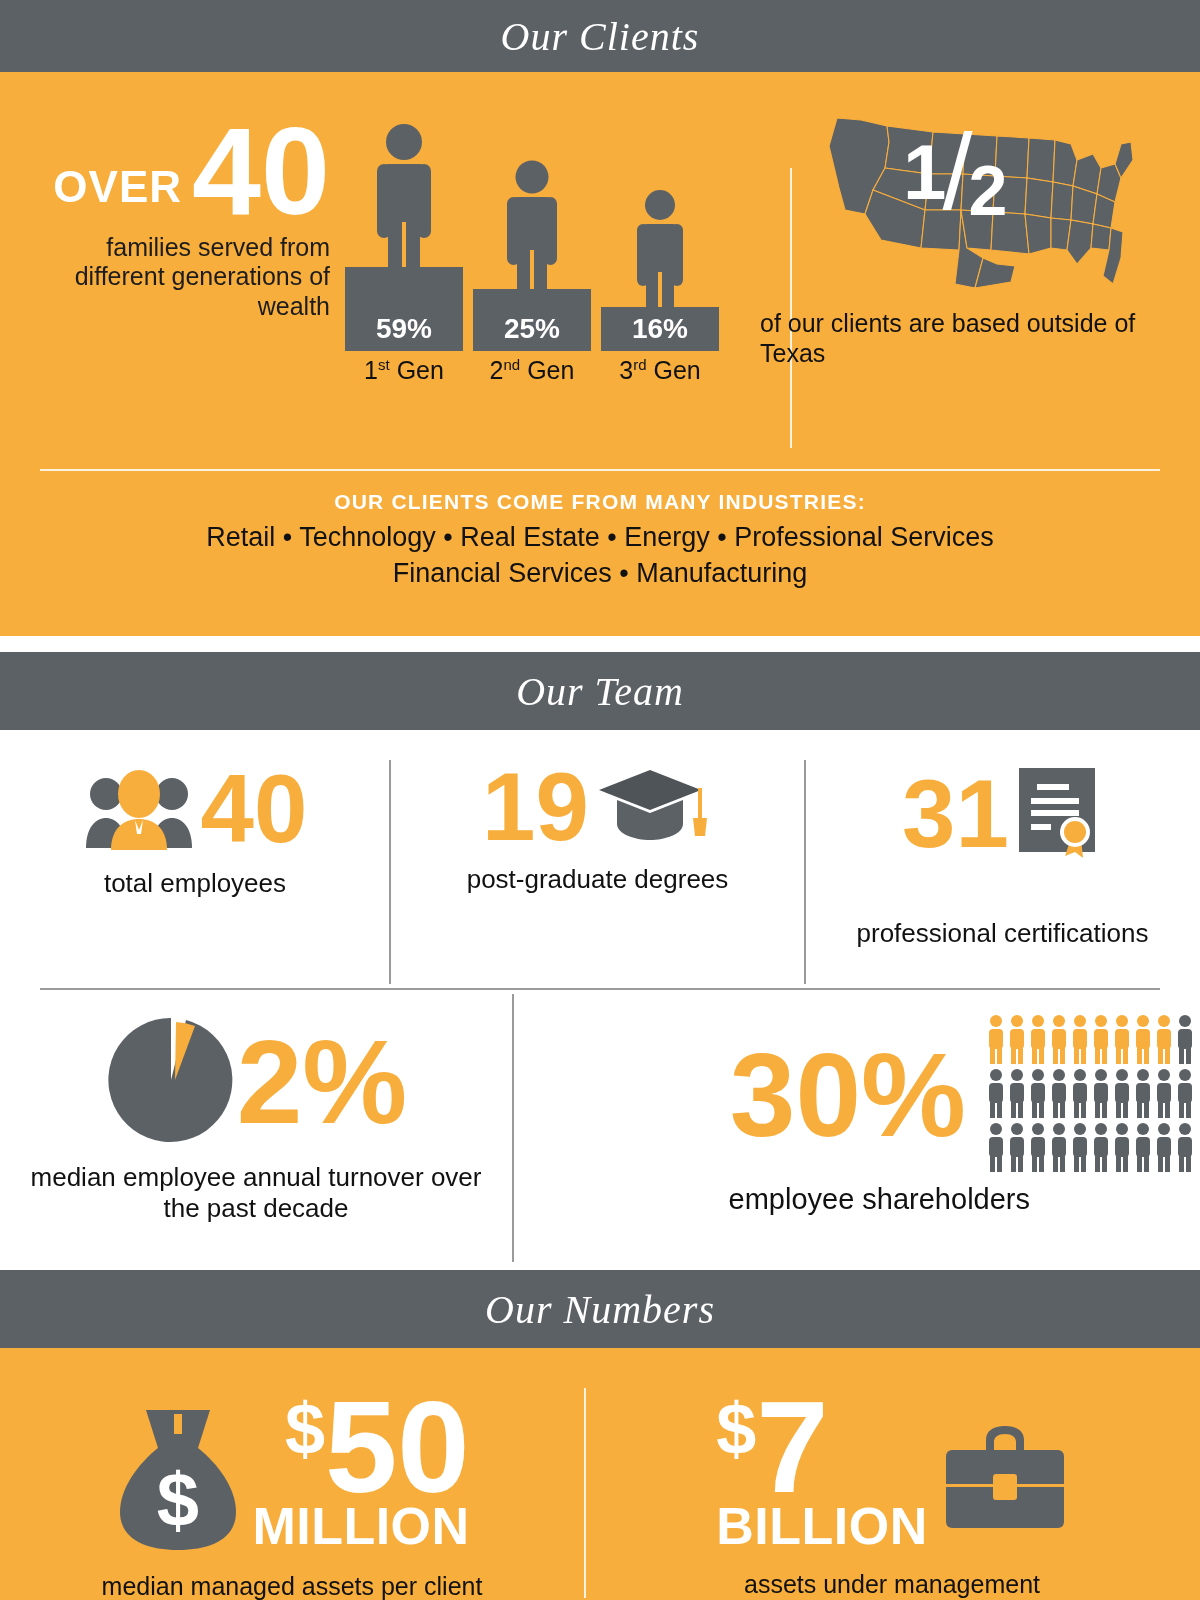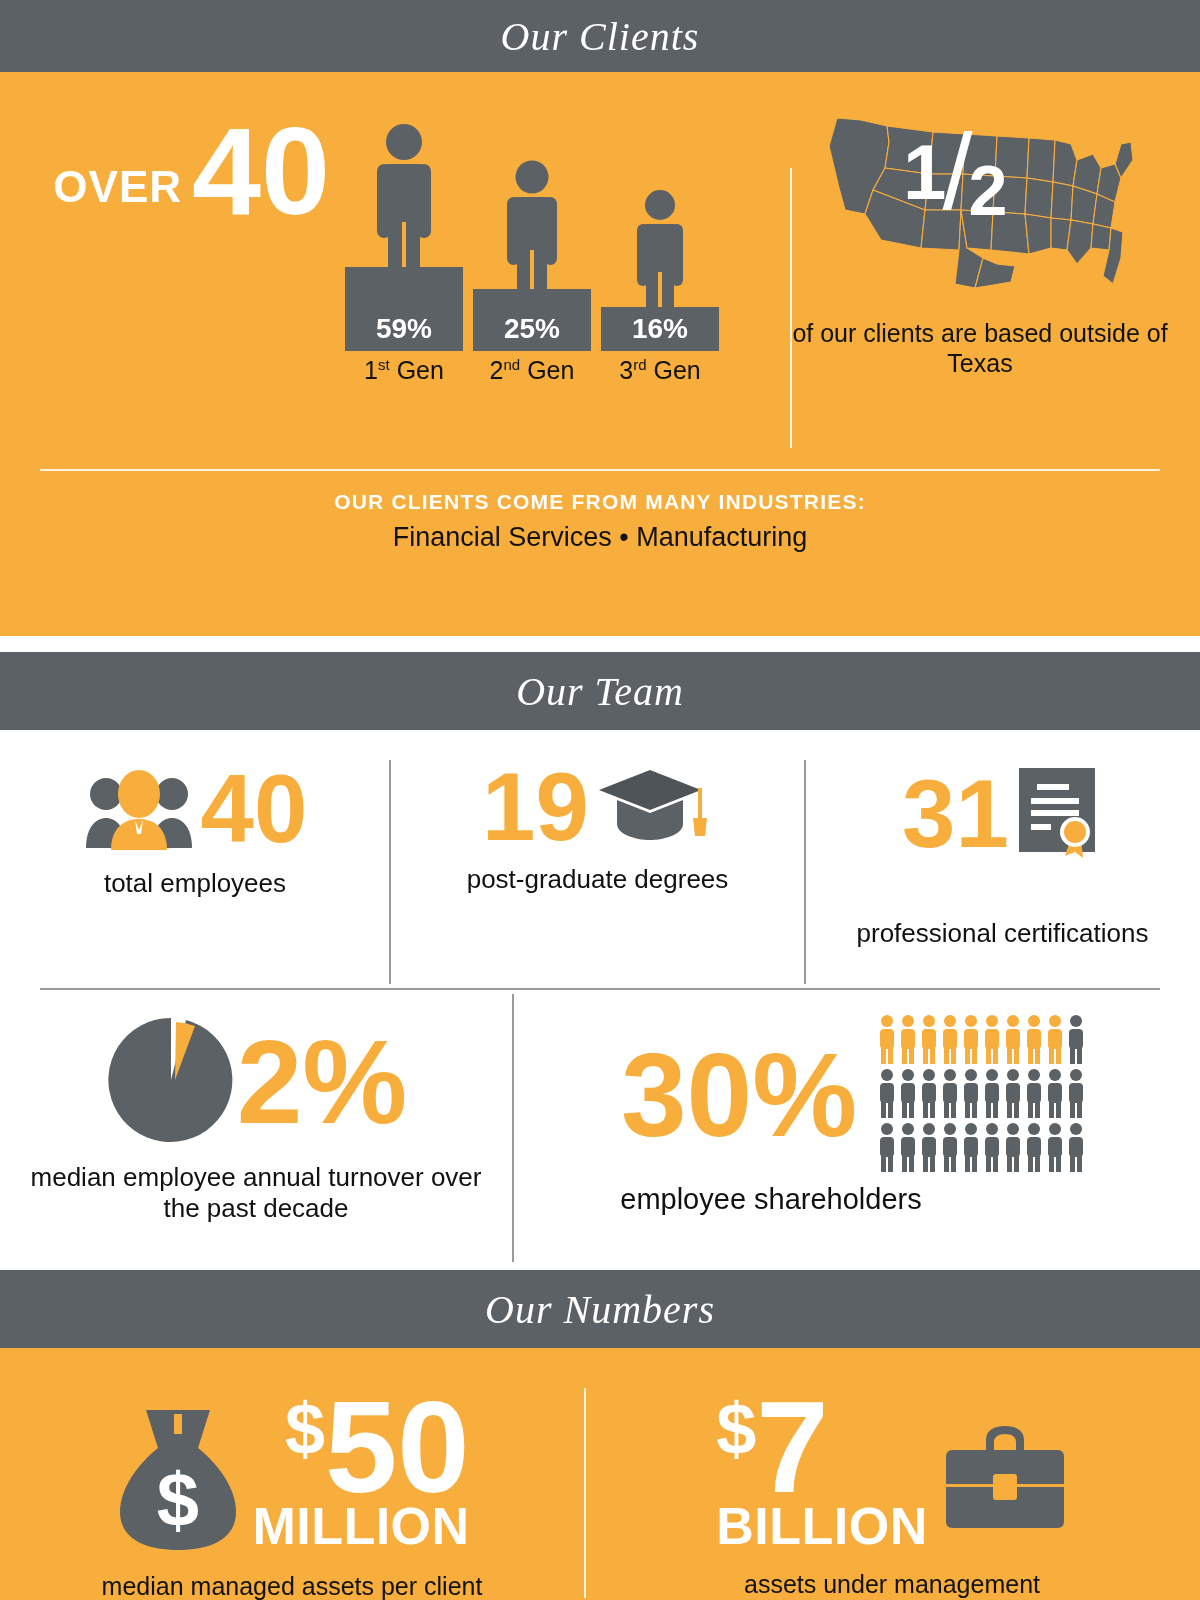--- a/index.html
+++ b/index.html
@@ -89,21 +89,21 @@
   #half-frac{
     position:absolute;left:88px;top:20px;
     color:#ffffff;font-weight:bold;
     display:flex;align-items:center;
     font-size:0;
   }
   #half-frac .num{font-size:78px;line-height:1;}
   #half-frac .slash{font-size:108px;line-height:1;font-weight:500;margin:0 -4px;}
   #half-frac .den{font-size:70px;line-height:1;align-self:flex-end;}
   #texas-caption{
-    color:#111;font-size:25px;text-align:center;line-height:1.2;margin-top:20px;
+    color:#111;font-size:25px;line-height:1.2;margin-top:10px;
   }
   #clients-hr{
     position:absolute;left:40px;right:40px;top:397px;height:2px;background:#fdf2dd;
   }
   #industries{
     position:absolute;top:418px;left:0;right:0;text-align:center;
   }
   #industries-title{
     color:#ffffff;font-weight:bold;font-size:21px;letter-spacing:1.2px;
   }
@@ -151,20 +151,21 @@
 <div id="clients-body">
 
   <div id="clients-top">
     <div id="clients-left">
 
       <div id="over40-block">
         <div class="over40-line">
           <span class="over-word">OVER</span>
           <span class="big40">40</span>
         </div>
+        <div class="over40-sub">families served from different generations of wealth</div>
       </div>
 
       <div id="gens">
 
         <div class="gen">
           <div class="gen-person">
             <svg width="72" height="152" viewBox="0 0 72 152">
               <circle cx="36" cy="19" r="18" fill="#5c6166"></circle>
               <rect x="9" y="41" width="54" height="58" rx="12" fill="#5c6166"></rect>
               <rect x="9" y="41" width="14" height="74" rx="7" fill="#5c6166"></rect>
@@ -267,20 +268,21 @@
       </div>
       <div id="texas-caption">of our clients are based outside of Texas</div>
     </div>
   </div>
 
   <div id="clients-hr"></div>
 
   <div id="industries">
     <div id="industries-title">OUR CLIENTS COME FROM MANY INDUSTRIES:</div>
     <div id="industries-list">
+      <div>Retail • Technology • Real Estate • Energy • Professional Services</div>
       <div>Financial Services • Manufacturing</div>
     </div>
   </div>
 </div>
 
 <div class="band-title" id="team-header">
   <span>Our Team</span>
 </div>
 
 <div id="team-body">
@@ -355,21 +357,21 @@
           <svg width="132" height="132" viewBox="0 0 132 132">
             <path d="M66,66 L66,4 A62,62 0 1 0 81,6 Z" fill="#5c6166"></path>
             <path d="M70,66 L71,8 A58,58 0 0 1 90,12 Z" fill="#F8AE3C"></path>
           </svg>
         </span>
         <span class="stat-num" style="font-size:118px;margin-left:-6px;">2%</span>
       </div>
       <div class="stat-cap" style="font-size:26px;margin-top:12px;max-width:460px;">median employee annual turnover over the past decade</div>
     </div>
 
-    <div class="team-cell" style="width:688px;">
+    <div class="team-cell" style="width:688px;align-items:flex-end;">
       <div class="stat-line" style="gap:22px;">
         <span class="stat-num" style="font-size:118px;">30%</span>
         <span>
           <svg width="212" height="158" viewBox="0 0 212 158">
             <g id="prow1">
               <g fill="#F8AE3C">
                 <g transform="translate(0,0)">
                     <circle cx="8" cy="7" r="6"></circle>
                     <rect x="1" y="15" width="14" height="20" rx="4"></rect>
                     <rect x="2" y="32" width="5" height="18"></rect>

